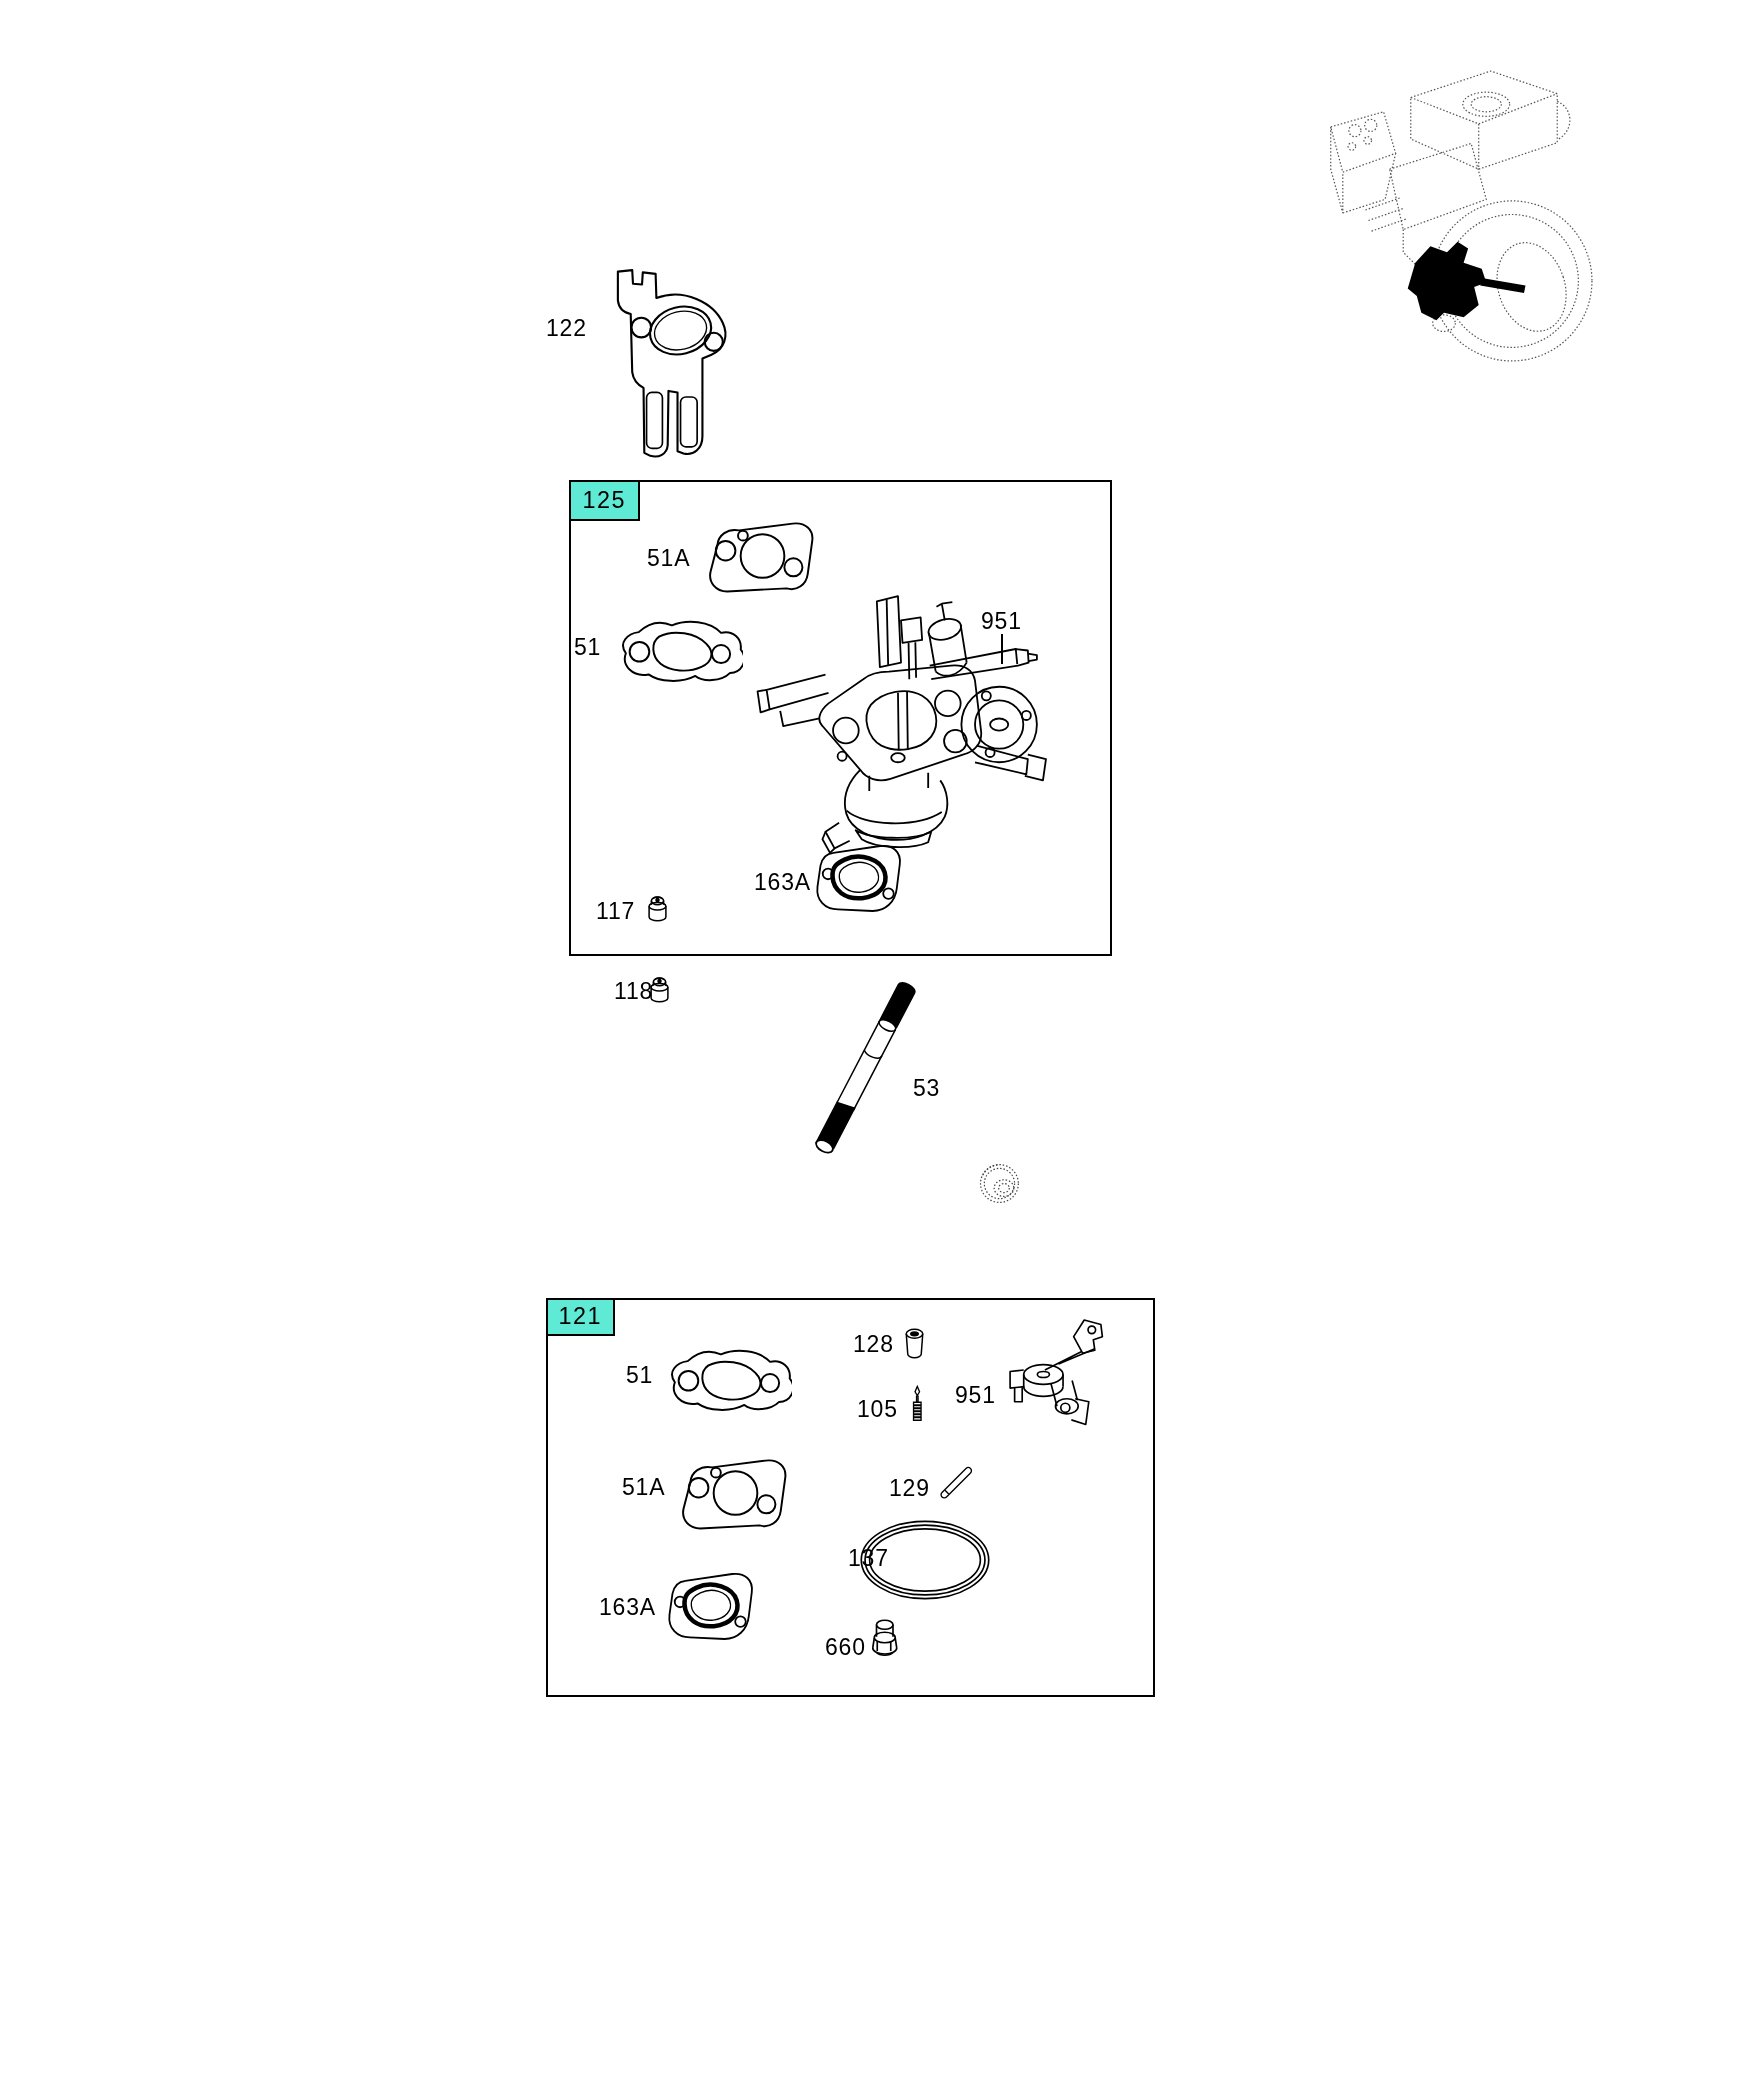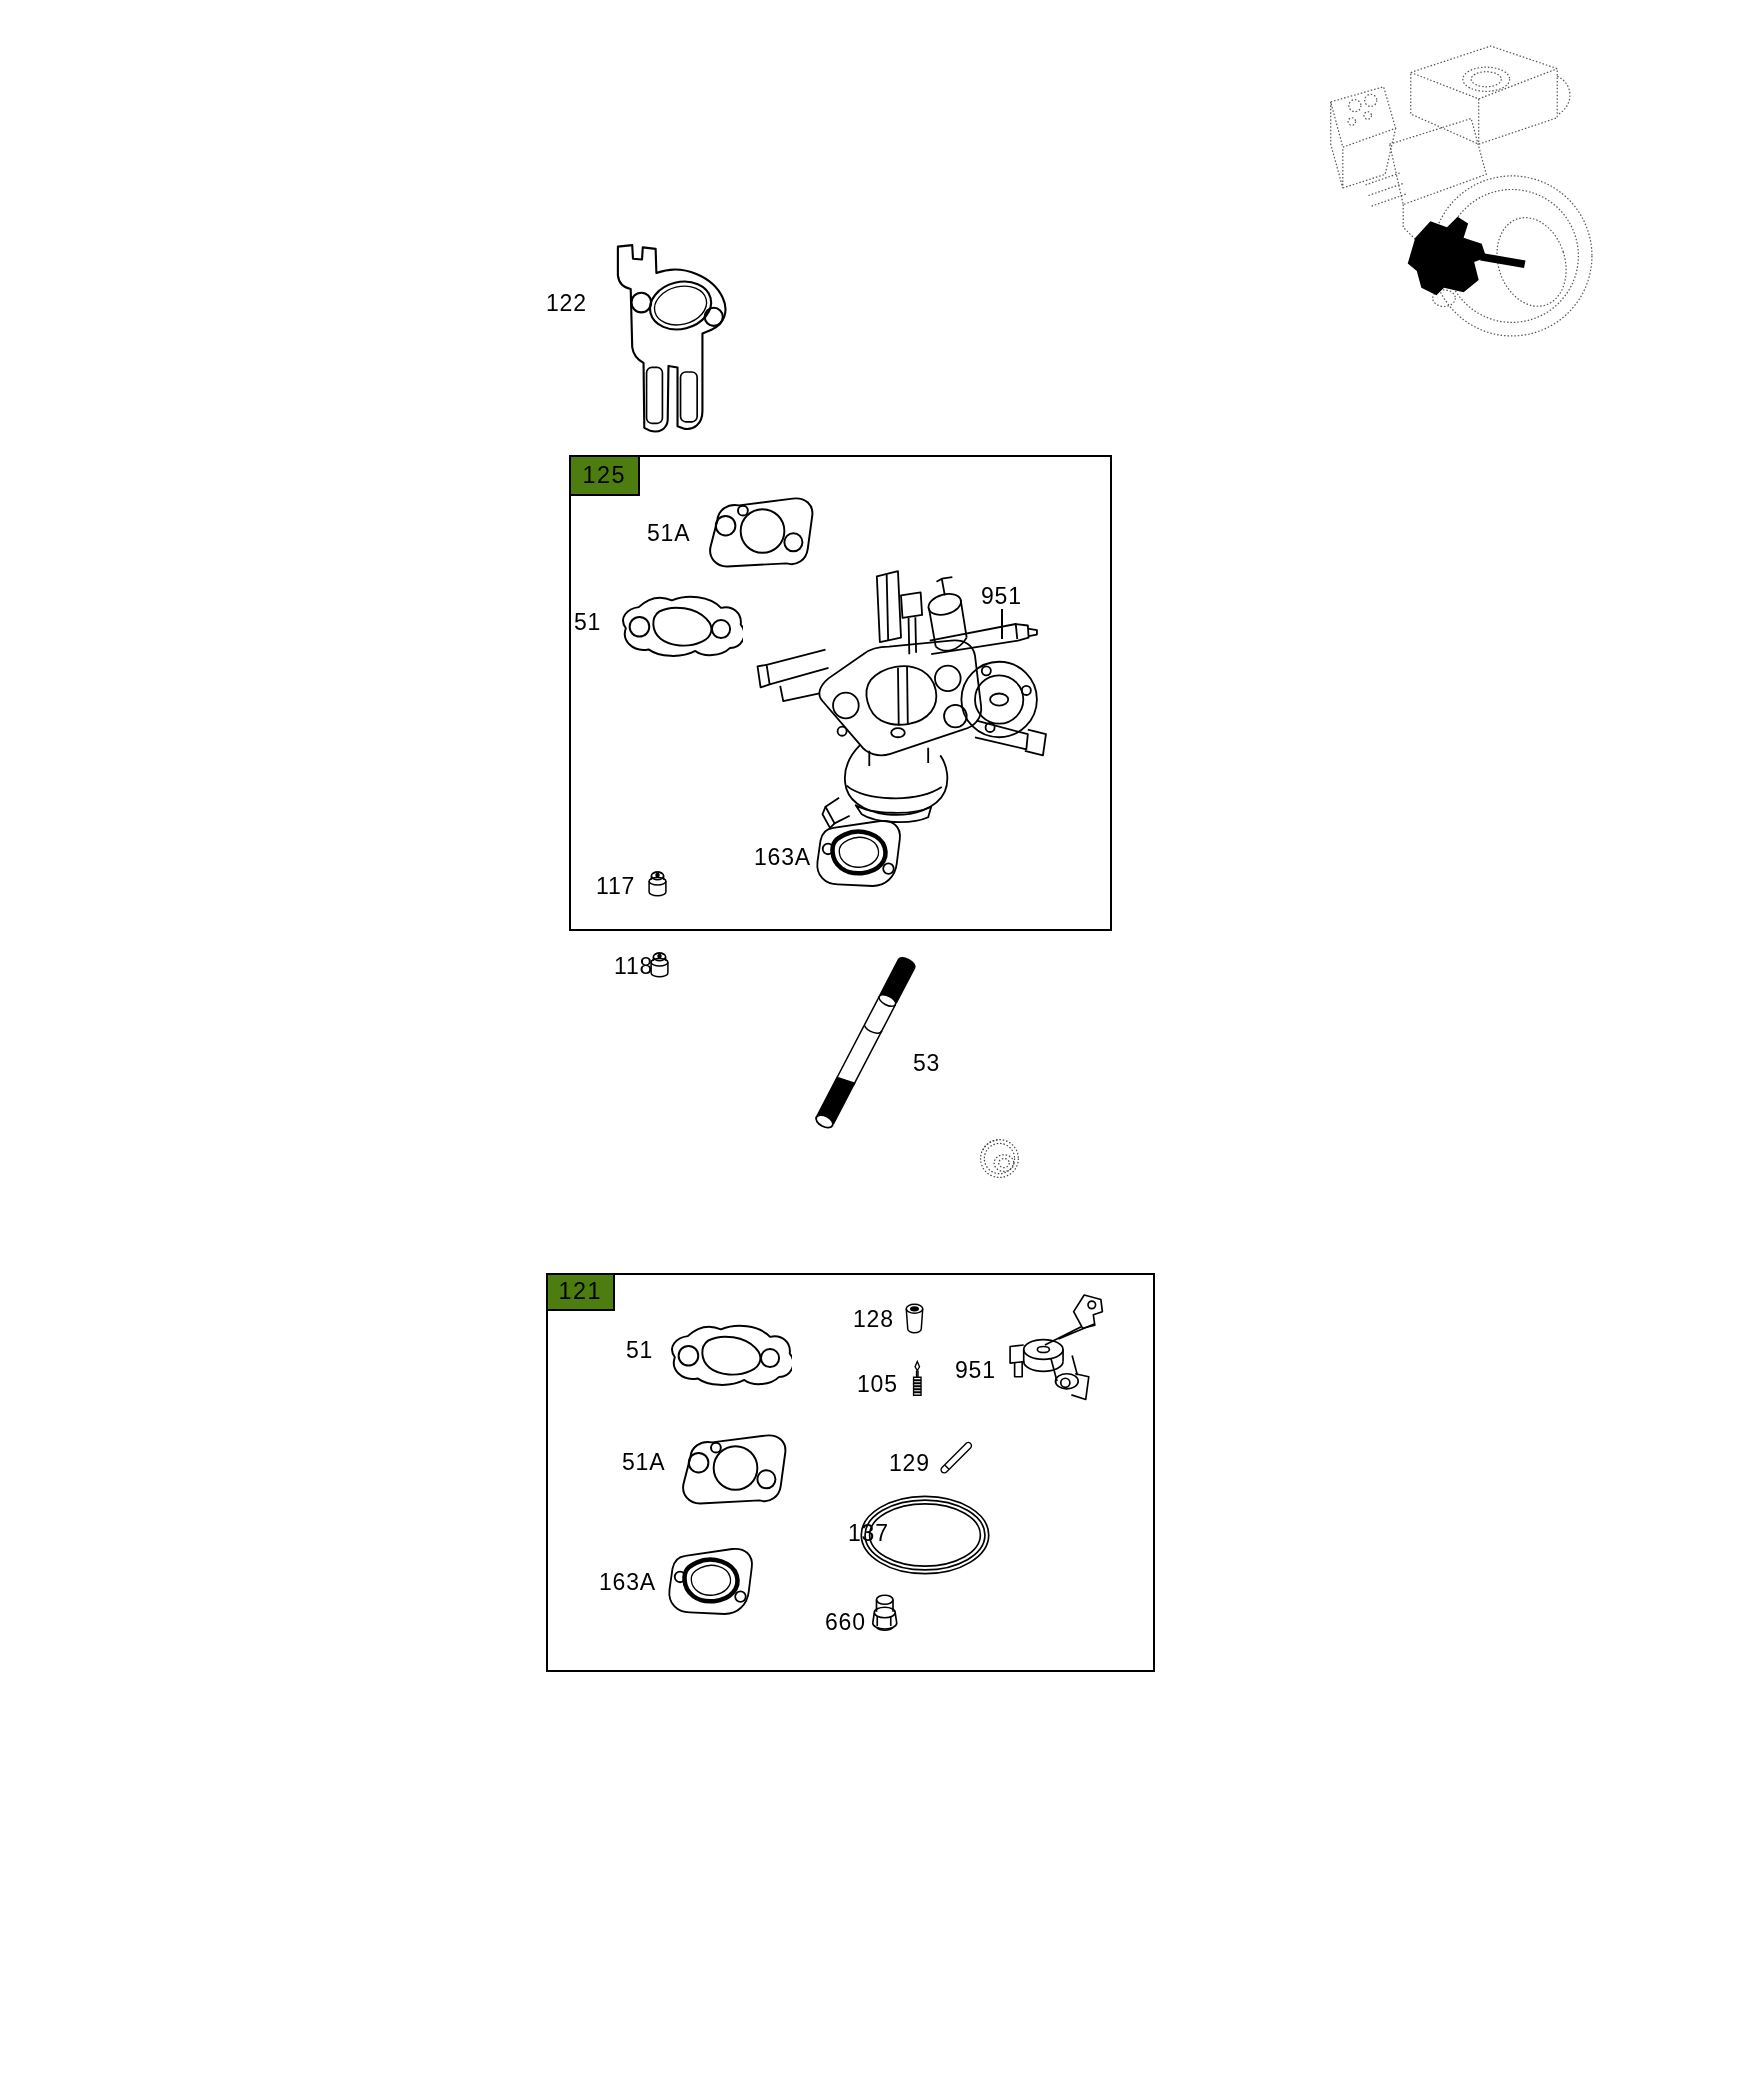--- a/index.html
+++ b/index.html
@@ -2,39 +2,40 @@
 <html style="font-size:12px"><head>
 <meta charset="utf-8">
 <style>
   html,body{margin:0;padding:0;background:#ffffff;}
   .canvas{
     position:relative;
     width:1757px;height:2029px;
     background:#ffffff;
     font-family:"Liberation Sans", sans-serif;
     overflow:hidden;
+    margin-top:25px;
   }
   .callout{
     position:absolute;
     font-size:23px;
     line-height:1;
     color:#000;
     white-space:nowrap;
     letter-spacing:0.8px;
   }
   .group-box{
     position:absolute;
     border:2.3px solid #000;
     background:transparent;
   }
   .group-label-cell{
     position:absolute;
     left:-2.3px;top:-2.3px;
     border:2.3px solid #000;
-    background:#4d7c0f;
+    background:#5eead4;
     display:flex;align-items:center;justify-content:center;
     font-size:23.4px;
     letter-spacing:1.5px;
     color:#000;
   }
   .part{position:absolute;}
   .leader{position:absolute;background:#000;}
   svg{display:block;overflow:visible;}
 </style>
 </head>

